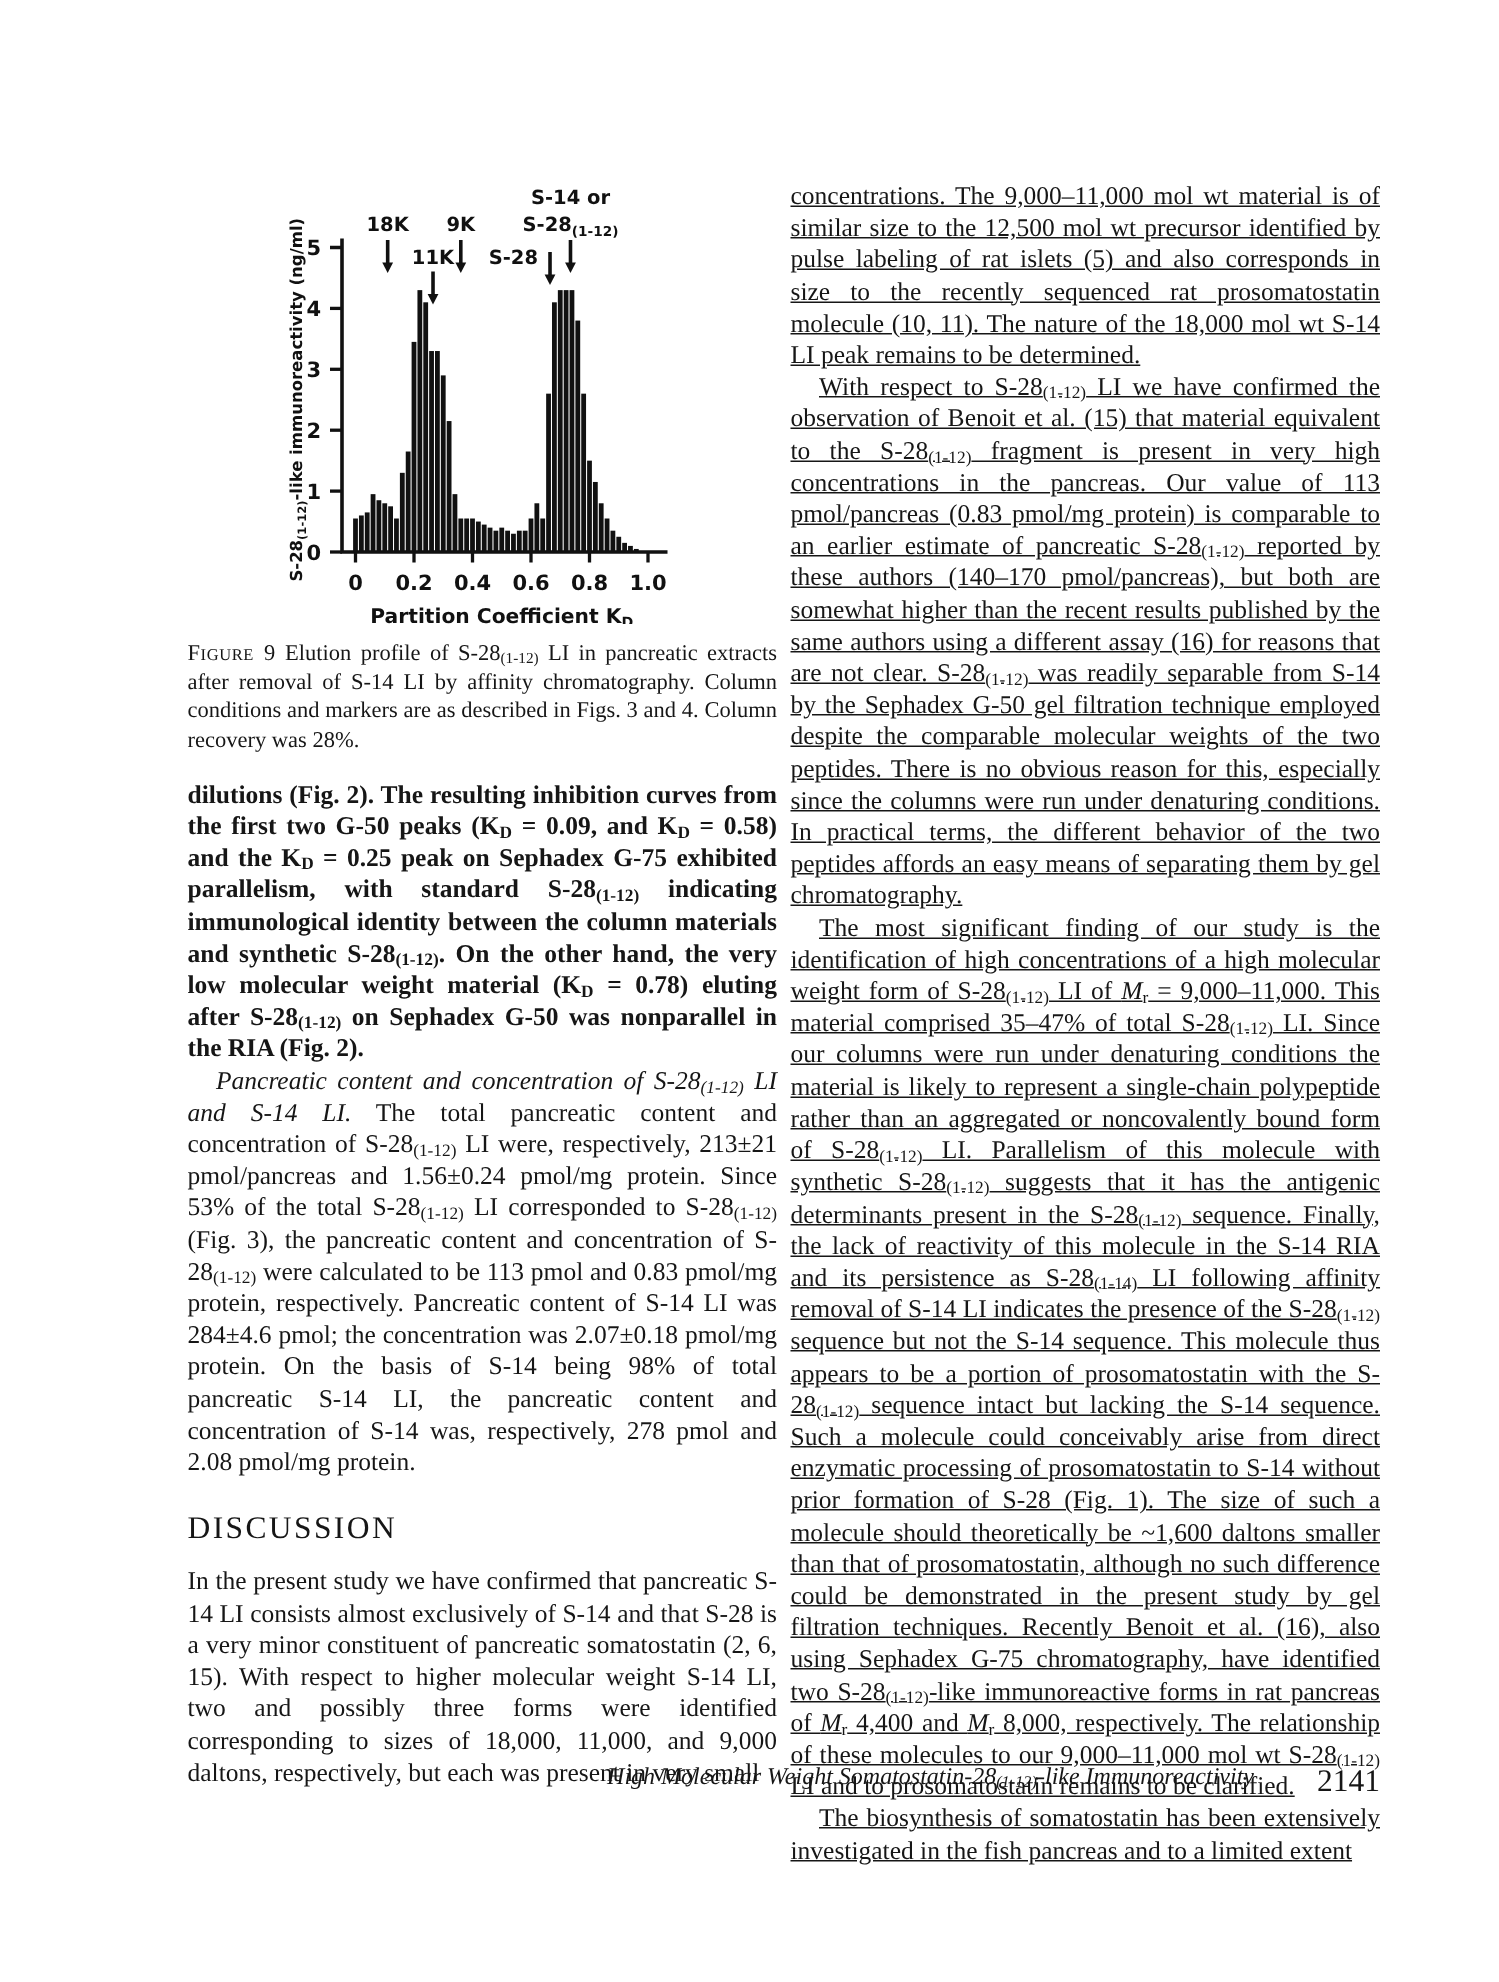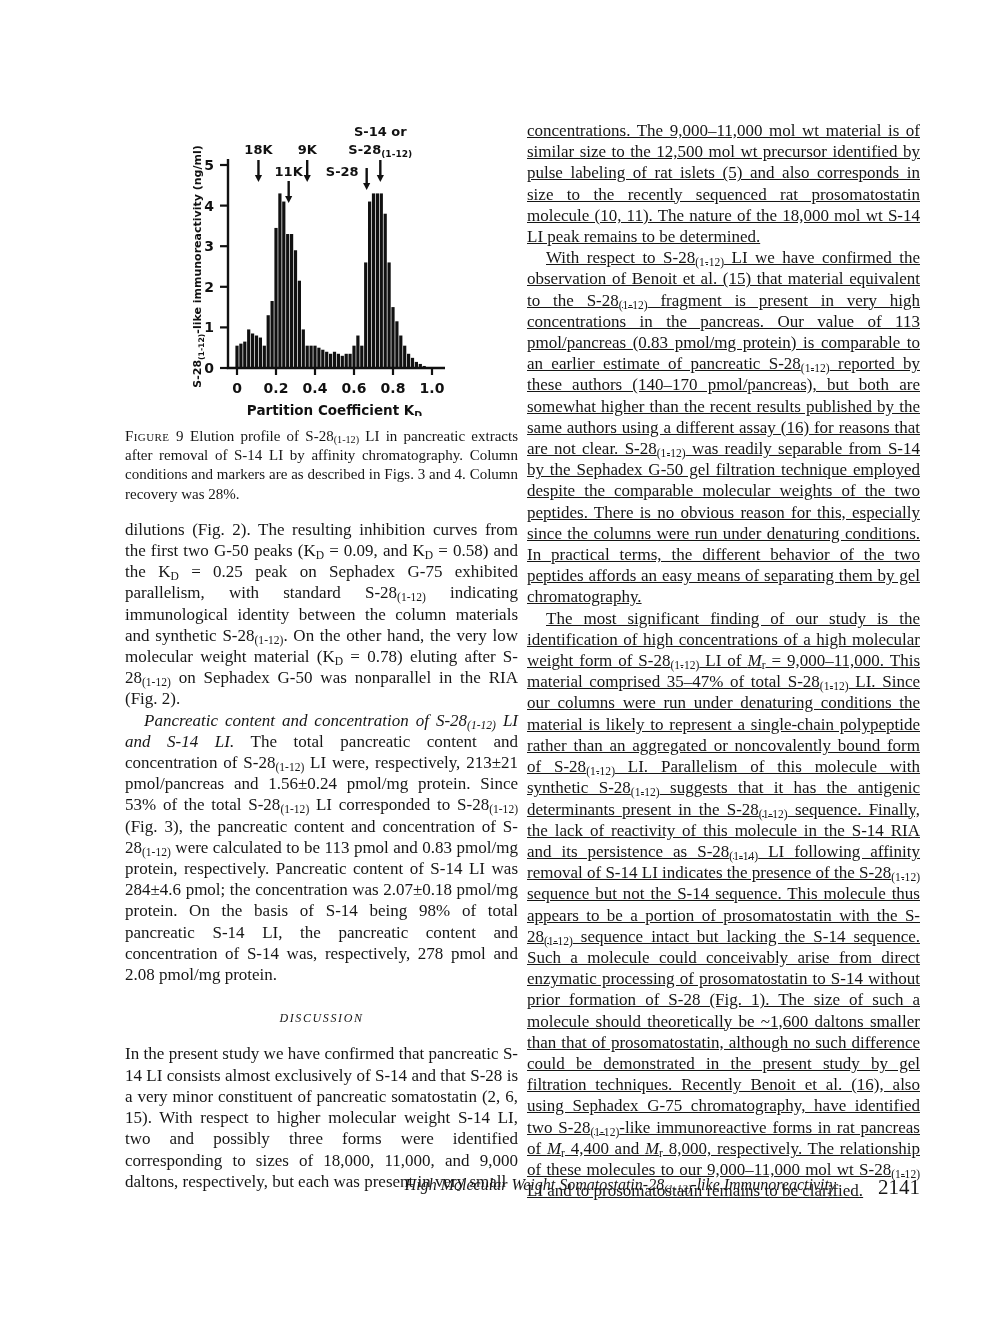--- a/index.html
+++ b/index.html
@@ -11,24 +11,24 @@
   .col-left{left:125px;}
   .col-right{left:527px;text-decoration:underline;}
   p{margin:0;padding:0;}
   .indent{text-indent:19px;}
   .figure-wrap{width:392px;height:296px;}
   .figure-wrap svg{display:block;}
   .caption{font-size:15px;line-height:19.2px;margin-top:11px;text-align:justify;}
   .sc{font-variant:small-caps;letter-spacing:0.4px;}
   .it{font-style:italic;}
   sub{font-size:68%;line-height:0;vertical-align:-0.22em;}
-  .para-first{margin-top:15px;}
+  .para-first{margin-top:15px;font-weight:bold;}
   .heading{
-    text-align:center;text-indent:0;margin:23px 0 14px 0;
-    font-size:12px;letter-spacing:1.6px;font-style:italic;
+    text-align:left;text-indent:0;margin:23px 0 14px 0;
+    font-size:21px;letter-spacing:1.6px;
   }
   .footer{position:absolute;left:125px;top:1176px;width:795px;height:24px;font-size:16px;}
   .footer .ftitle{position:absolute;right:84px;top:0;white-space:nowrap;}
   .footer .fpage{position:absolute;right:0;top:-1px;font-size:21px;}
 </style>
 </head>
 <body>
 
 <div class="page">
 
@@ -133,20 +133,21 @@
     <p class="para-first"><span>dilutions (Fig. 2). The resulting inhibition curves from the first two G-50 peaks (K</span><sub>D</sub><span> = 0.09, and K</span><sub>D</sub><span> = 0.58) and the K</span><sub>D</sub><span> = 0.25 peak on Sephadex G-75 exhibited parallelism, with standard S-28</span><sub>(1-12)</sub><span> indicating immunological identity between the column materials and synthetic S-28</span><sub>(1-12)</sub><span>. On the other hand, the very low molecular weight material (K</span><sub>D</sub><span> = 0.78) eluting after S-28</span><sub>(1-12)</sub><span> on Sephadex G-50 was nonparallel in the RIA (Fig. 2).</span></p>
     <p class="indent"><span class="it">Pancreatic content and concentration of S-28</span><sub class="it">(1-12)</sub><span class="it"> LI and S-14 LI.</span><span>  The total pancreatic content and concentration of S-28</span><sub>(1-12)</sub><span> LI were, respectively, 213±21 pmol/pancreas and 1.56±0.24 pmol/mg protein. Since 53% of the total S-28</span><sub>(1-12)</sub><span> LI corresponded to S-28</span><sub>(1-12)</sub><span> (Fig. 3), the pancreatic content and concentration of S-28</span><sub>(1-12)</sub><span> were calculated to be 113 pmol and 0.83 pmol/mg protein, respectively. Pancreatic content of S-14 LI was 284±4.6 pmol; the concentration was 2.07±0.18 pmol/mg protein. On the basis of S-14 being 98% of total pancreatic S-14 LI, the pancreatic content and concentration of S-14 was, respectively, 278 pmol and 2.08 pmol/mg protein.</span></p>
     <p class="heading">DISCUSSION</p>
     <p><span>In the present study we have confirmed that pancreatic S-14 LI consists almost exclusively of S-14 and that S-28 is a very minor constituent of pancreatic somatostatin (2, 6, 15). With respect to higher molecular weight S-14 LI, two and possibly three forms were identified corresponding to sizes of 18,000, 11,000, and 9,000 daltons, respectively, but each was present in very small</span></p>
   </div>
 
   <div class="col col-right">
     <p><span>concentrations. The 9,000–11,000 mol wt material is of similar size to the 12,500 mol wt precursor identified by pulse labeling of rat islets (5) and also corresponds in size to the recently sequenced rat prosomatostatin molecule (10, 11). The nature of the 18,000 mol wt S-14 LI peak remains to be determined.</span></p>
     <p class="indent"><span>With respect to S-28</span><sub>(1-12)</sub><span> LI we have confirmed the observation of Benoit et al. (15) that material equivalent to the S-28</span><sub>(1-12)</sub><span> fragment is present in very high concentrations in the pancreas. Our value of 113 pmol/pancreas (0.83 pmol/mg protein) is comparable to an earlier estimate of pancreatic S-28</span><sub>(1-12)</sub><span> reported by these authors (140–170 pmol/pancreas), but both are somewhat higher than the recent results published by the same authors using a different assay (16) for reasons that are not clear. S-28</span><sub>(1-12)</sub><span> was readily separable from S-14 by the Sephadex G-50 gel filtration technique employed despite the comparable molecular weights of the two peptides. There is no obvious reason for this, especially since the columns were run under denaturing conditions. In practical terms, the different behavior of the two peptides affords an easy means of separating them by gel chromatography.</span></p>
     <p class="indent"><span>The most significant finding of our study is the identification of high concentrations of a high molecular weight form of S-28</span><sub>(1-12)</sub><span> LI of </span><span class="it">M</span><sub>r</sub><span> = 9,000–11,000. This material comprised 35–47% of total S-28</span><sub>(1-12)</sub><span> LI. Since our columns were run under denaturing conditions the material is likely to represent a single-chain polypeptide rather than an aggregated or noncovalently bound form of S-28</span><sub>(1-12)</sub><span> LI. Parallelism of this molecule with synthetic S-28</span><sub>(1-12)</sub><span> suggests that it has the antigenic determinants present in the S-28</span><sub>(1-12)</sub><span> sequence. Finally, the lack of reactivity of this molecule in the S-14 RIA and its persistence as S-28</span><sub>(1-14)</sub><span> LI following affinity removal of S-14 LI indicates the presence of the S-28</span><sub>(1-12)</sub><span> sequence but not the S-14 sequence. This molecule thus appears to be a portion of prosomatostatin with the S-28</span><sub>(1-12)</sub><span> sequence intact but lacking the S-14 sequence. Such a molecule could conceivably arise from direct enzymatic processing of prosomatostatin to S-14 without prior formation of S-28 (Fig. 1). The size of such a molecule should theoretically be ~1,600 daltons smaller than that of prosomatostatin, although no such difference could be demonstrated in the present study by gel filtration techniques. Recently Benoit et al. (16), also using Sephadex G-75 chromatography, have identified two S-28</span><sub>(1-12)</sub><span>-like immunoreactive forms in rat pancreas of </span><span class="it">M</span><sub>r</sub><span> 4,400 and </span><span class="it">M</span><sub>r</sub><span> 8,000, respectively. The relationship of these molecules to our 9,000–11,000 mol wt S-28</span><sub>(1-12)</sub><span> LI and to prosomatostatin remains to be clarified.</span></p>
+    <p class="indent"><span>The biosynthesis of somatostatin has been extensively investigated in the fish pancreas and to a limited extent</span></p>
   </div>
 
   <div class="footer">
     <span class="ftitle"><span class="it">High Molecular Weight Somatostatin-28</span><sub class="it">(1-12)</sub><span class="it">-like Immunoreactivity</span></span>
     <span class="fpage">2141</span>
   </div>
 
 </div>
 
 </body></html>

